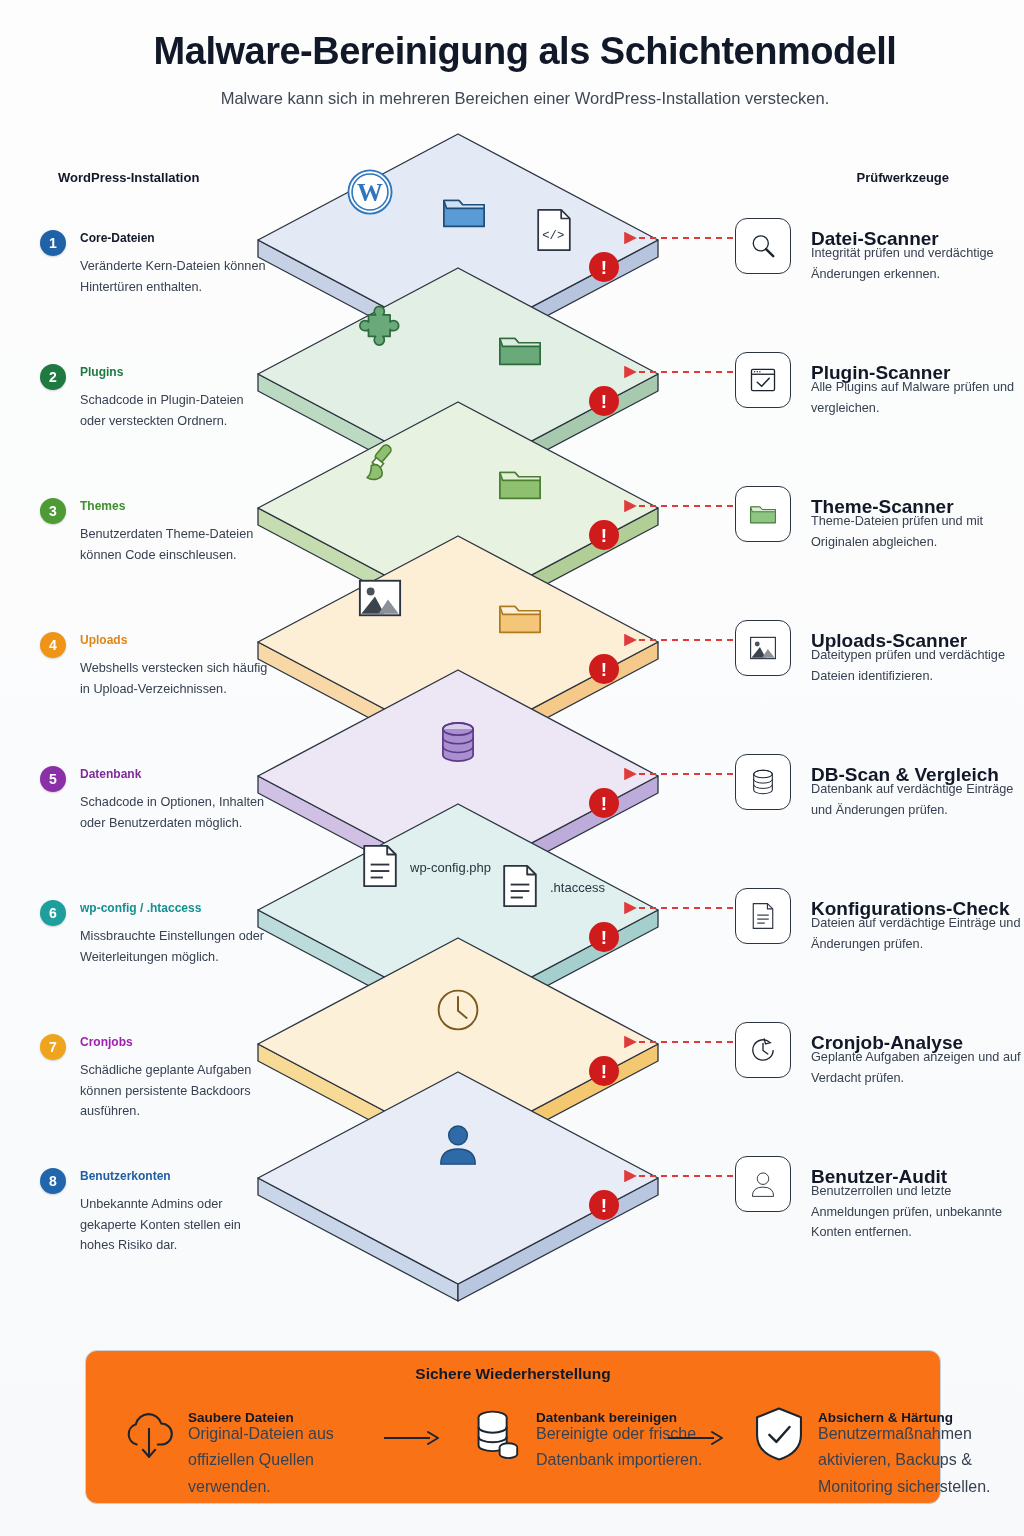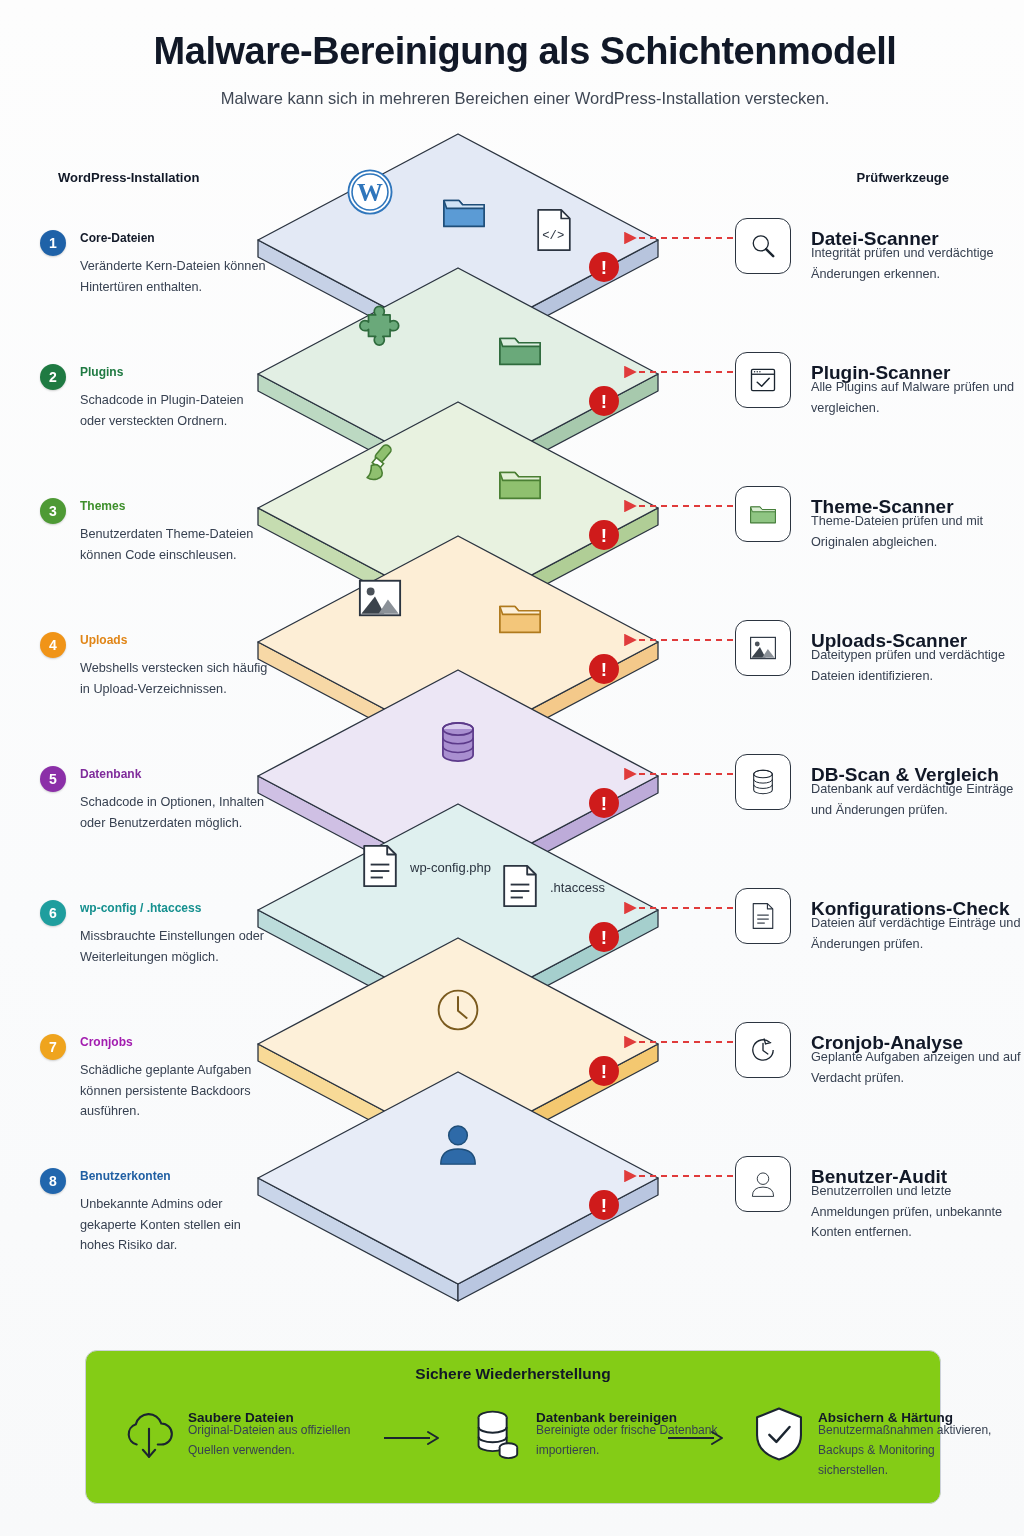--- a/index.html
+++ b/index.html
@@ -84,35 +84,35 @@
   }
 
   
   .stack { position: absolute; left: 0; top: 0; }
 
   
   .bottom {
     position: absolute; left: 85px; top: 1350px;
     width: 854px; height: 152px;
     border: 1.3px solid #ccd1d9; border-radius: 12px;
-    background: #84cc16;
+    background: #f97316;
   }
   .bottom-title {
     position: absolute; top: 14px; left: 0; width: 854px;
     text-align: center; font-size: 15.5px; font-weight: 700; color: #111827;
   }
   .step { position: absolute; top: 50px; }
   .step-icon { position: absolute; left: 0; top: 2px; width: 62px; height: 72px; }
   .step-title {
     position: absolute; left: 70px; top: 0;
     font-size: 13.5px; font-weight: 700; color: #111827; white-space: nowrap; margin-top: 9px;
   }
   .step-desc {
     position: absolute; left: 70px; top: 20px; width: 182px;
-    font-size: 12px; line-height: 1.65; color: #374151;
+    font-size: 16px; line-height: 1.65; color: #374151;
   }
   .arrow { position: absolute; top: 78px; width: 60px; height: 18px; }
 </style>
 </head>
 <body>
 
 <div class="header">
   <h1 class="title">Malware-Bereinigung als Schichtenmodell</h1>
   <p class="subtitle">Malware kann sich in mehreren Bereichen einer WordPress-Installation verstecken.</p>
 </div>

